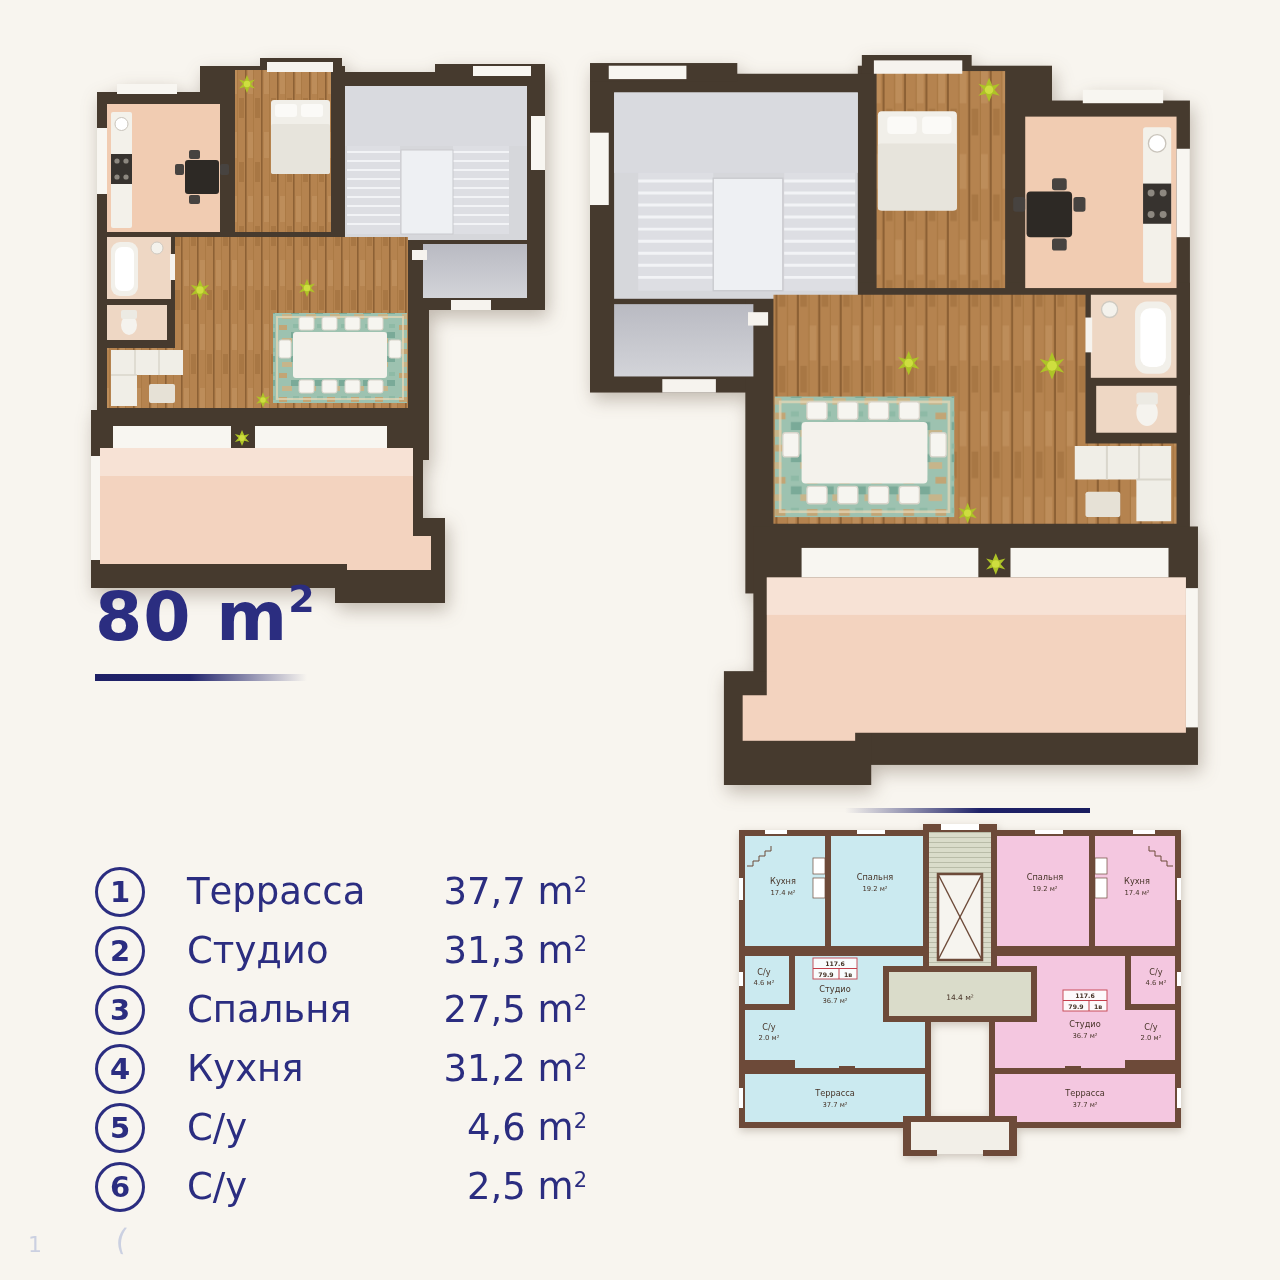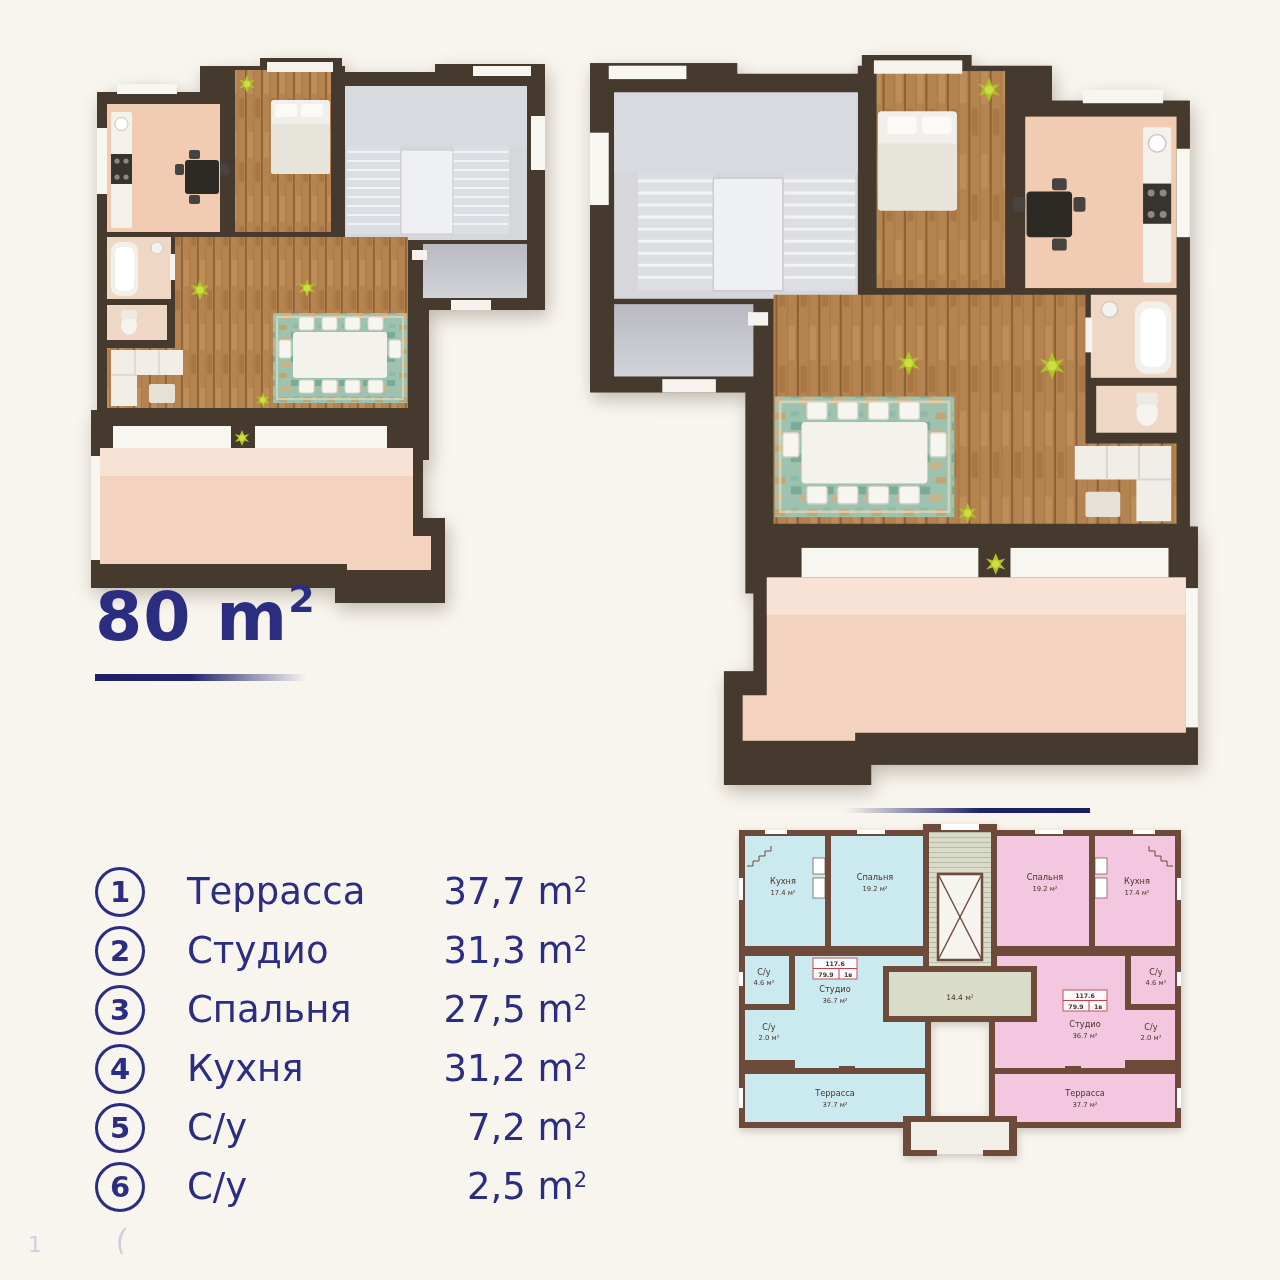--- a/index.html
+++ b/index.html
@@ -223,21 +223,21 @@
           <span>4</span>
         </span>
       <span class="llabel">Кухня</span>
       <span class="lvalue"><span>31,2 m</span><sup>2</sup></span>
     </div>
     <div class="legend-row">
       <span class="lnum">
           <span>5</span>
         </span>
       <span class="llabel">С/у</span>
-      <span class="lvalue"><span>7,2 m</span><sup>2</sup></span>
+      <span class="lvalue"><span>4,6 m</span><sup>2</sup></span>
     </div>
     <div class="legend-row">
       <span class="lnum">
           <span>6</span>
         </span>
       <span class="llabel">С/у</span>
       <span class="lvalue"><span>2,5 m</span><sup>2</sup></span>
     </div>
   </div>
 

